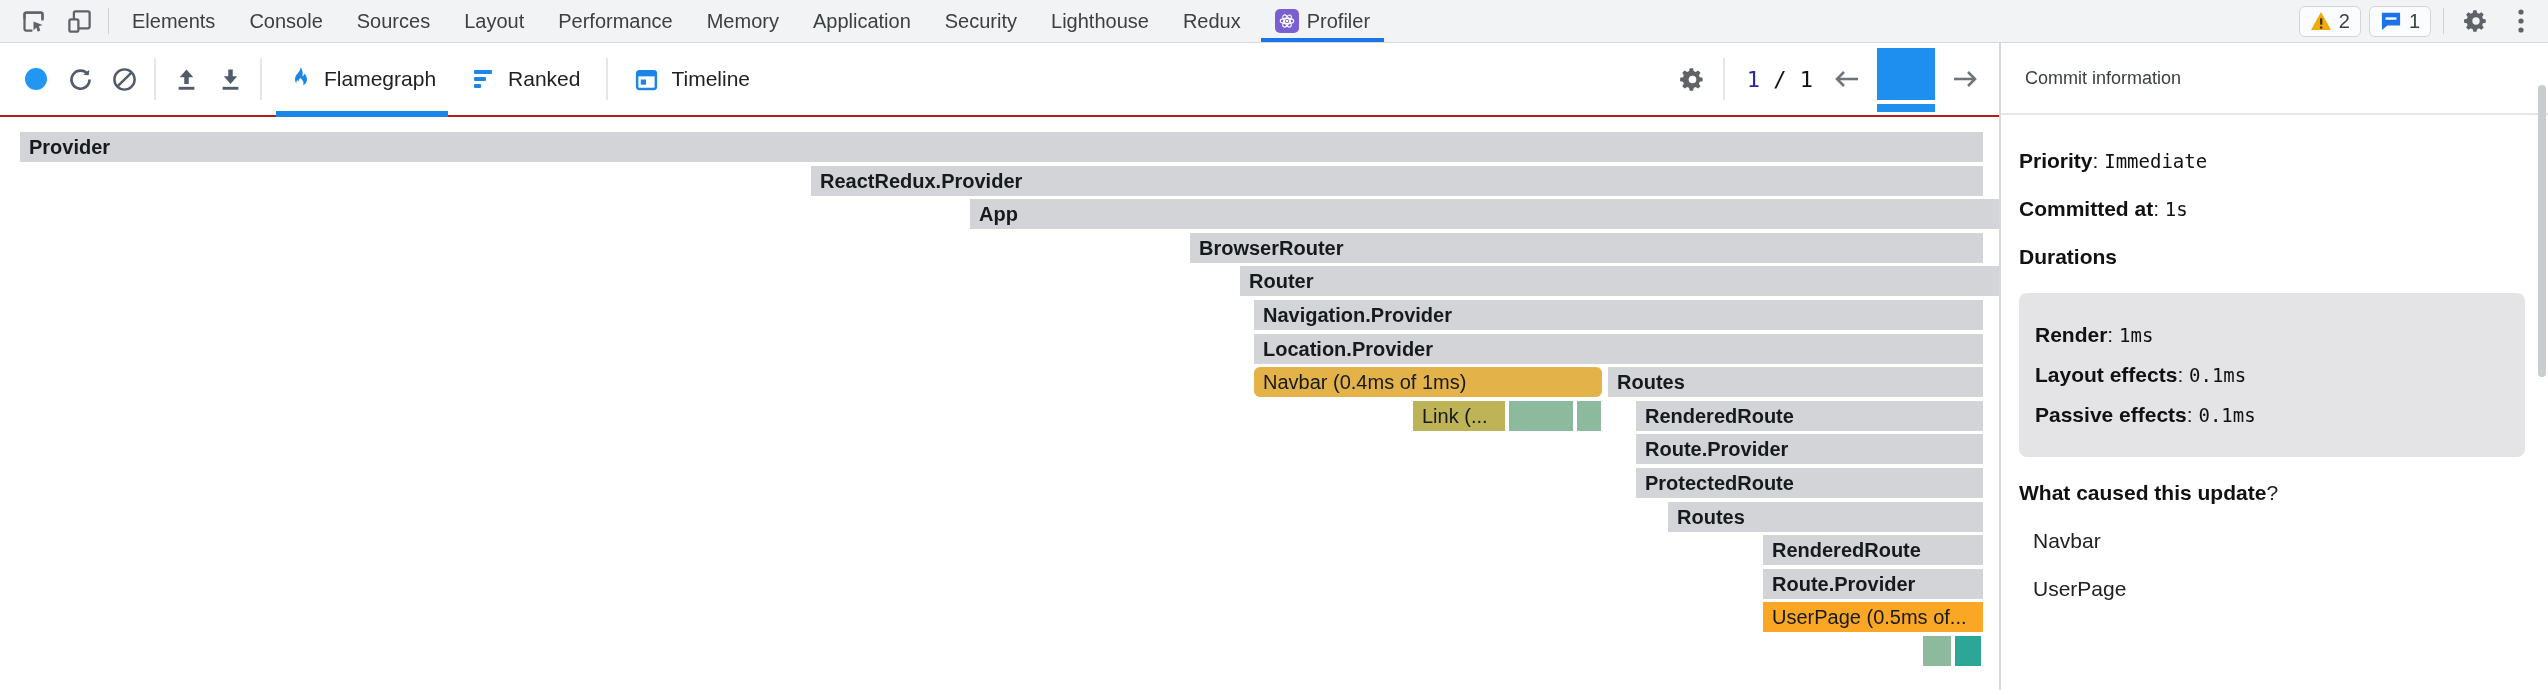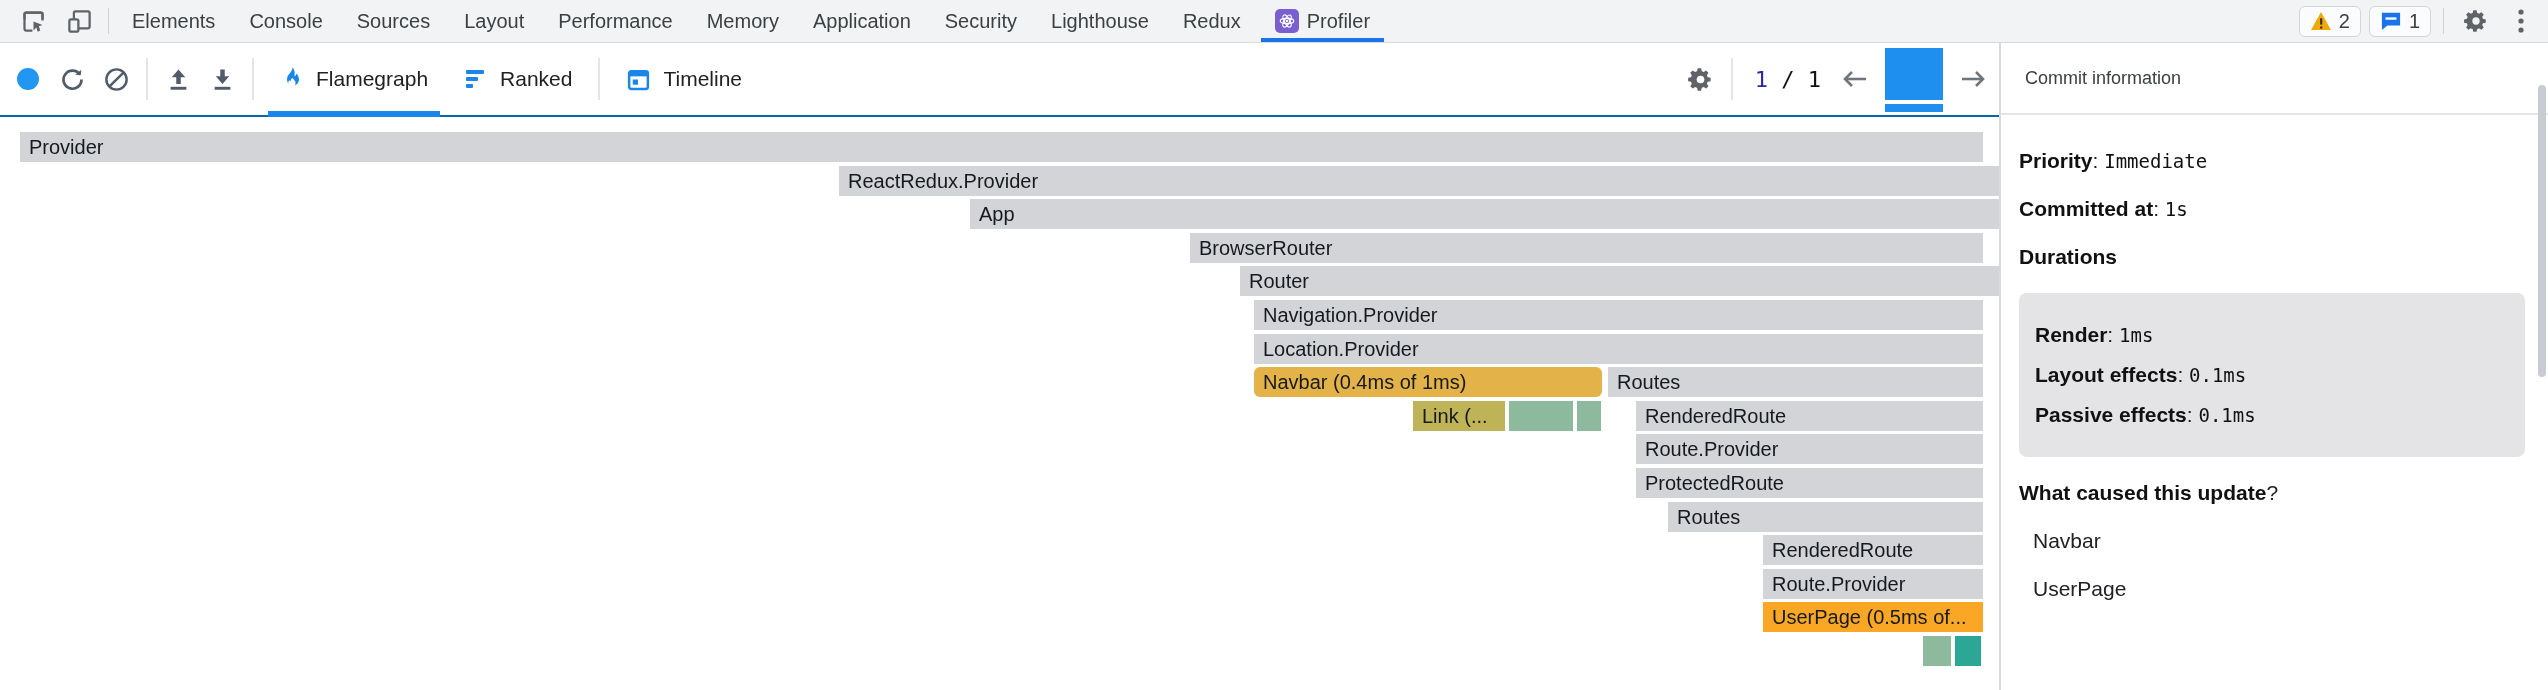--- a/index.html
+++ b/index.html
@@ -27,21 +27,21 @@
   .badge {
     display:flex; align-items:center; gap:7px; border:1px solid #d2d5d9; background:#fbfcfd;
     border-radius:6px; padding:3px 10px; font-size:20px; color:#3c4043; cursor:pointer;
   }
   
   .main { display:flex; height:647px; }
   .left-col { width:1999px; display:flex; flex-direction:column; }
   .right-panel { width:549px; border-left:2px solid #d7dadd; position:relative; }
   
   .ptoolbar {
-    height:74px; border-bottom:2px solid #0369a1; display:flex; align-items:center; padding:0 6px;text-align:center;
+    height:74px; border-bottom:2px solid #b91c1c; display:flex; align-items:center; padding:0 14px;text-align:center;
   }
   .pt-btn { display:flex; align-items:center; justify-content:center; width:44px; height:52px; cursor:pointer; }
   .record-dot { width:22px; height:22px; border-radius:50%; background:#2196f3; }
   .pt-divider { width:2px; height:42px; background:#e4e5e8; margin:0 8px; }
   .vtab {
     display:flex; align-items:center; gap:12px; height:72px; padding:0 18px;
     font-size:21px; color:#202124; cursor:pointer; position:relative; white-space:nowrap;
   }
   .vtab.selected::after {
     content:""; position:absolute; left:6px; right:6px; bottom:-2px; height:6px; background:#1a86e8;
@@ -51,21 +51,21 @@
   .commit-count .idx { color:#2929a3; }
   .commit-bar { width:58px; height:70px; position:relative; margin:0 10px; cursor:pointer; }
   .commit-bar .bar-top { position:absolute; left:0; right:0; top:4px; height:52px; background:#1e8fef; }
   .commit-bar .bar-strip { position:absolute; left:0; right:0; bottom:2px; height:8px; background:#1e8fef; }
   
   .flame { position:relative; flex:1; background:#ffffff; overflow:hidden; }
   .fbar {
     position:absolute; height:30px; line-height:30px; padding:0 9px;
     font-size:20px; color:#16191d; white-space:nowrap; overflow:hidden; cursor:pointer;
   }
-  .c-gray   { background:#d2d4d7; }
+  .c-gray   { background:#d2d4d7;font-weight:bold; }
   .c-amber  { background:#e3b34a;border-radius:6px; }
   .c-olive  { background:#bfb357; }
   .c-green  { background:#8db99c; }
   .c-teal   { background:#2ca795; }
   .c-orange { background:#faa726; }
   
   .rp-header {
     height:72px; border-bottom:2px solid #e4e5e8; display:flex; align-items:center;
     padding:0 24px; font-size:18px; color:#3c4043;
   }
@@ -293,21 +293,21 @@
               <line x1="3" y1="12" x2="24" y2="12"></line>
                 <path d="M17 5l7 7-7 7"></path>
             </svg>
           </span>
         </div>
       </div>
     </div>
 
     <div class="flame">
       <div class="fbar c-gray" style="top:15px;  left:20px;   width:1963px;">Provider</div>
-      <div class="fbar c-gray" style="top:49px;  left:811px;  width:1172px;margin-left:28px;">ReactRedux.Provider</div>
+      <div class="fbar c-gray" style="top:49px;  left:811px;  width:1172px;">ReactRedux.Provider</div>
       <div class="fbar c-gray" style="top:82px;  left:970px;  width:1048px;">App</div>
       <div class="fbar c-gray" style="top:116px; left:1190px; width:793px;">BrowserRouter</div>
       <div class="fbar c-gray" style="top:149px; left:1240px; width:761px;">Router</div>
       <div class="fbar c-gray" style="top:183px; left:1254px; width:729px;">Navigation.Provider</div>
       <div class="fbar c-gray" style="top:217px; left:1254px; width:729px;">Location.Provider</div>
       <div class="fbar c-amber" style="top:250px; left:1254px; width:348px;">Navbar (0.4ms of 1ms)</div>
       <div class="fbar c-gray" style="top:250px; left:1608px; width:375px;">Routes</div>
       <div class="fbar c-olive" style="top:284px; left:1413px; width:92px;">Link (...</div>
       <div class="fbar c-green" style="top:284px; left:1509px; width:64px;"></div>
       <div class="fbar c-green" style="top:284px; left:1577px; width:24px;"></div>

